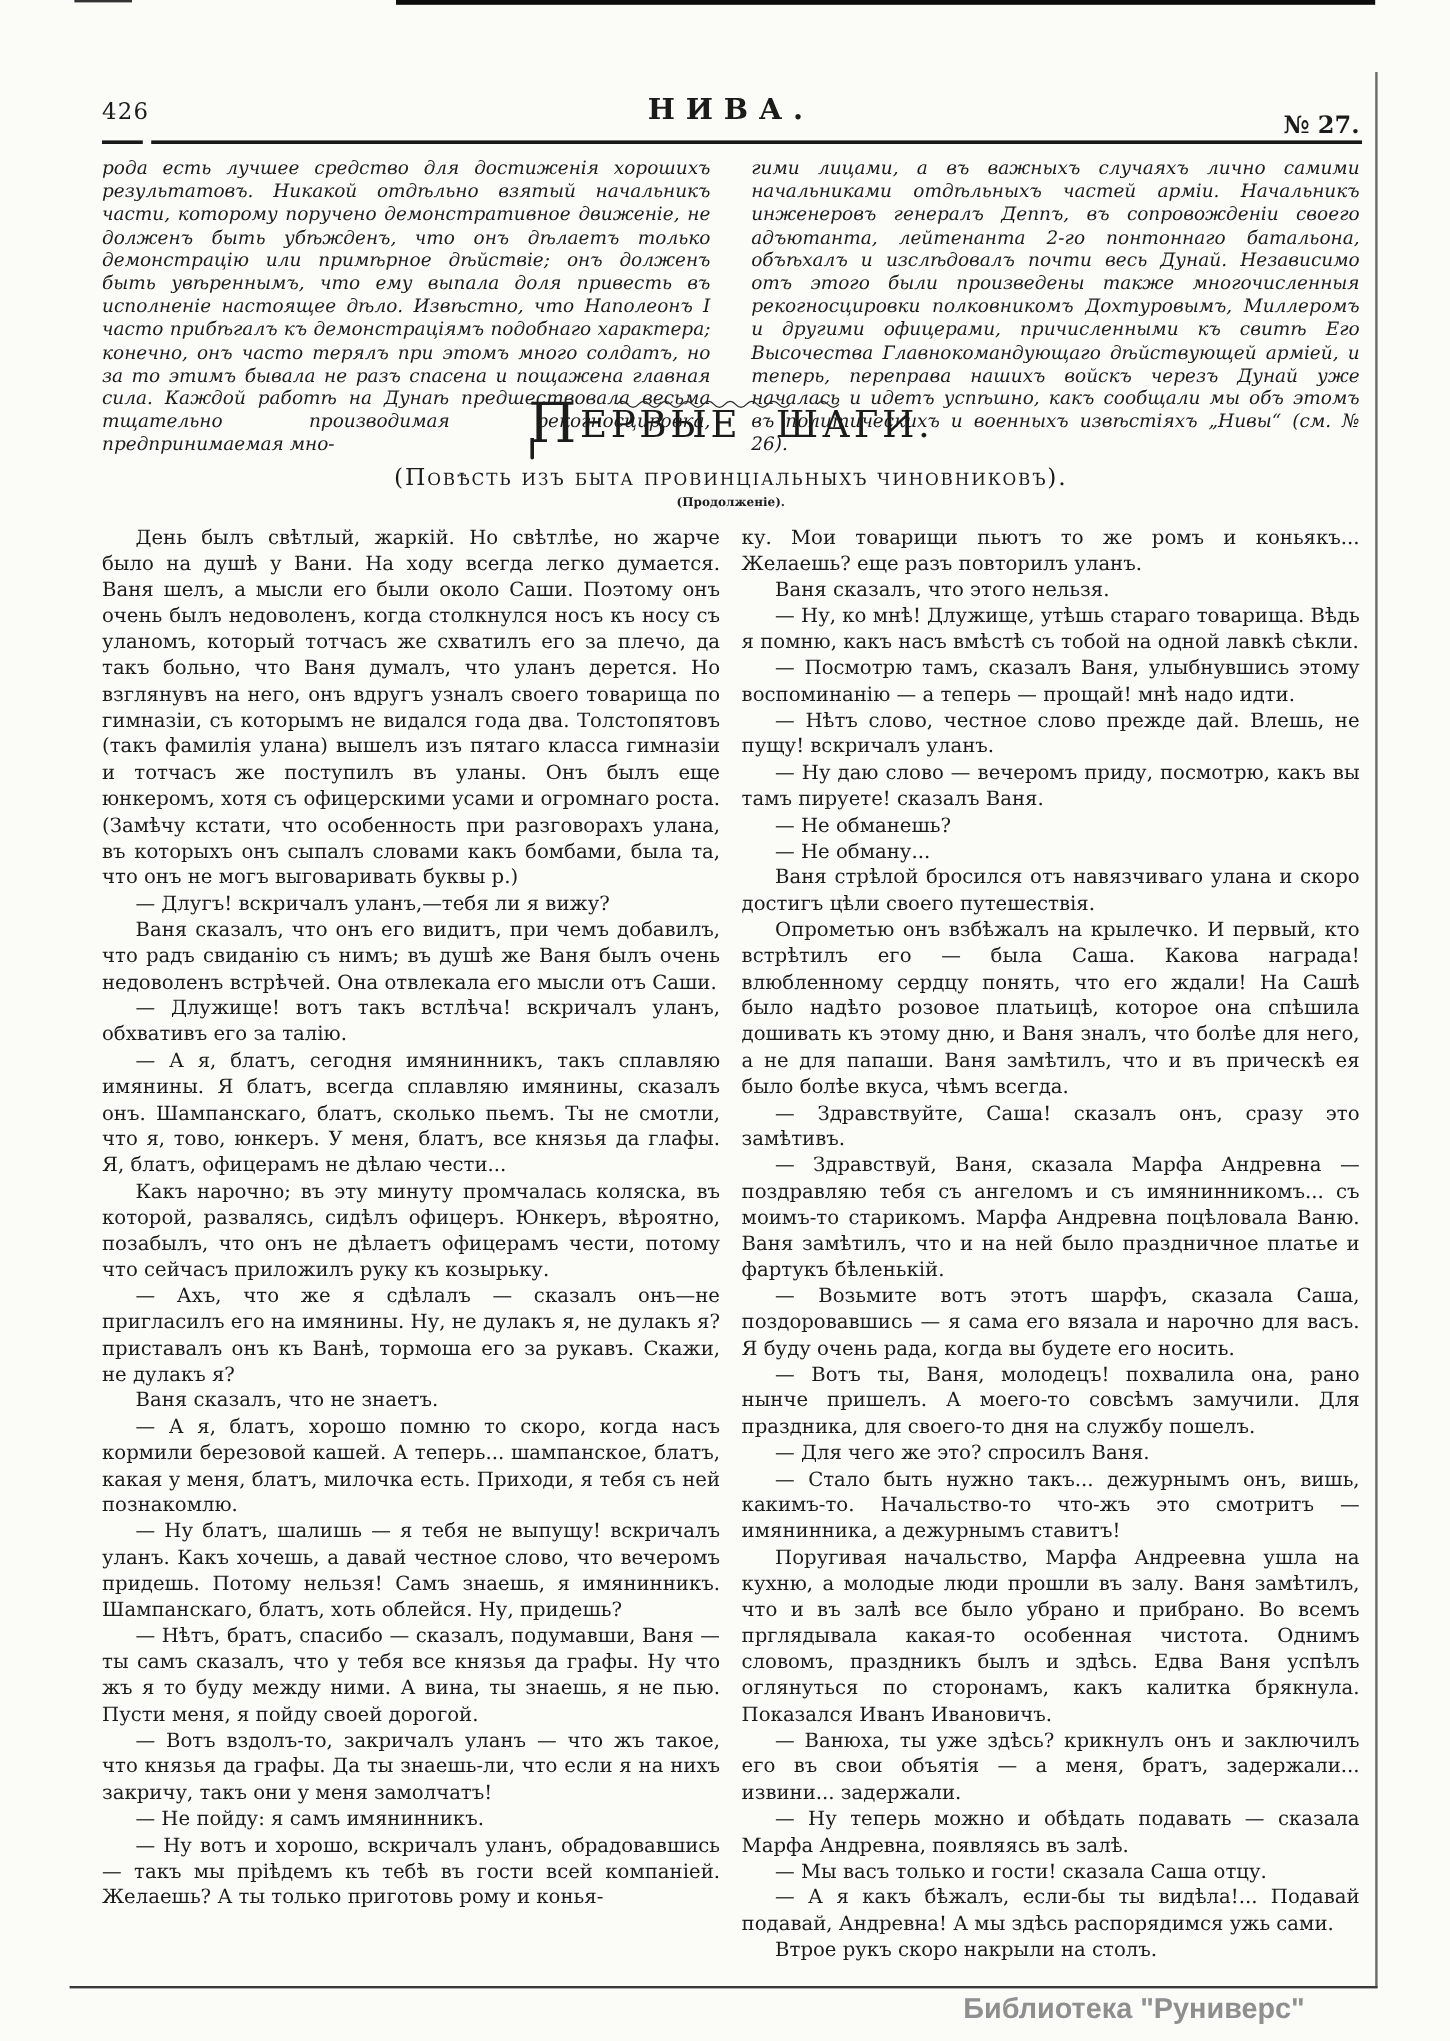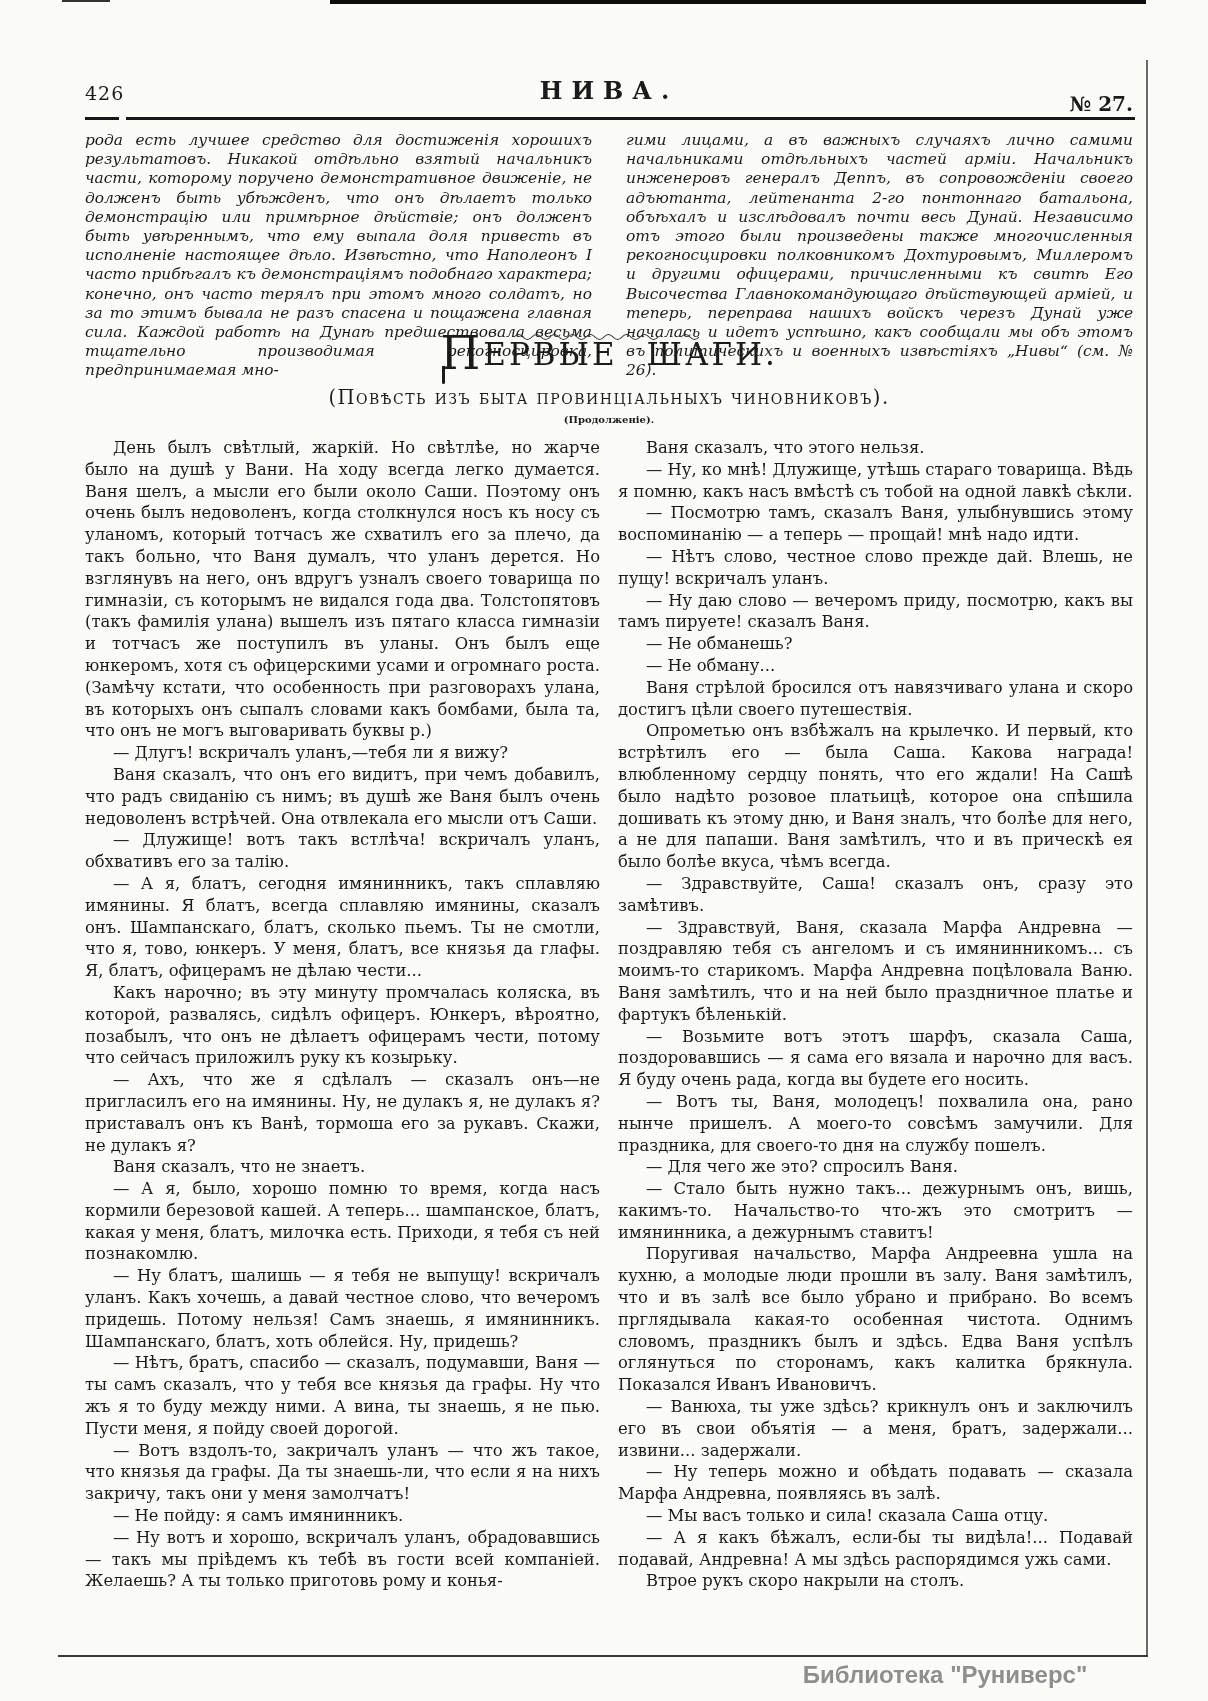--- a/index.html
+++ b/index.html
@@ -95,46 +95,47 @@
   <div class="colm">
 
   <p class="para">День былъ свѣтлый, жаркій. Но свѣтлѣе, но жарче было на душѣ у Вани. На ходу всегда легко думается. Ваня шелъ, а мысли его были около Саши. Поэтому онъ очень былъ недоволенъ, когда столкнулся носъ къ носу съ уланомъ, который тотчасъ же схватилъ его за плечо, да такъ больно, что Ваня думалъ, что уланъ дерется. Но взглянувъ на него, онъ вдругъ узналъ своего товарища по гимназіи, съ которымъ не видался года два. Толстопятовъ (такъ фамилія улана) вышелъ изъ пятаго класса гимназіи и тотчасъ же поступилъ въ уланы. Онъ былъ еще юнкеромъ, хотя съ офицерскими усами и огромнаго роста. (Замѣчу кстати, что особенность при разговорахъ улана, въ которыхъ онъ сыпалъ словами какъ бомбами, была та, что онъ не могъ выговаривать буквы р.)</p>
       <p class="para">— Длугъ! вскричалъ уланъ,—тебя ли я вижу?</p>
       <p class="para">Ваня сказалъ, что онъ его видитъ, при чемъ добавилъ, что радъ свиданію съ нимъ; въ душѣ же Ваня былъ очень недоволенъ встрѣчей. Она отвлекала его мысли отъ Саши.</p>
       <p class="para">— Длужище! вотъ такъ встлѣча! вскричалъ уланъ, обхвативъ его за талію.</p>
       <p class="para">— А я, блатъ, сегодня имянинникъ, такъ сплавляю имянины. Я блатъ, всегда сплавляю имянины, сказалъ онъ. Шампанскаго, блатъ, сколько пьемъ. Ты не смотли, что я, тово, юнкеръ. У меня, блатъ, все князья да глафы. Я, блатъ, офицерамъ не дѣлаю чести...</p>
       <p class="para">Какъ нарочно; въ эту минуту промчалась коляска, въ которой, развалясь, сидѣлъ офицеръ. Юнкеръ, вѣроятно, позабылъ, что онъ не дѣлаетъ офицерамъ чести, потому что сейчасъ приложилъ руку къ козырьку.</p>
       <p class="para">— Ахъ, что же я сдѣлалъ — сказалъ онъ—не пригласилъ его на имянины. Ну, не дулакъ я, не дулакъ я? приставалъ онъ къ Ванѣ, тормоша его за рукавъ. Скажи, не дулакъ я?</p>
       <p class="para">Ваня сказалъ, что не знаетъ.</p>
-      <p class="para">— А я, было, хорошо помню то время, когда насъ кормили березовой кашей. А теперь... шампанское, блатъ, какая у меня, блатъ, милочка есть. Приходи, я тебя съ ней познакомлю.</p>
+      <p class="para">— А я, блатъ, хорошо помню то скоро, когда насъ кормили березовой кашей. А теперь... шампанское, блатъ, какая у меня, блатъ, милочка есть. Приходи, я тебя съ ней познакомлю.</p>
       <p class="para">— Ну блатъ, шалишь — я тебя не выпущу! вскричалъ уланъ. Какъ хочешь, а давай честное слово, что вечеромъ придешь. Потому нельзя! Самъ знаешь, я имянинникъ. Шампанскаго, блатъ, хоть облейся. Ну, придешь?</p>
       <p class="para">— Нѣтъ, братъ, спасибо — сказалъ, подумавши, Ваня — ты самъ сказалъ, что у тебя все князья да графы. Ну что жъ я то буду между ними. А вина, ты знаешь, я не пью. Пусти меня, я пойду своей дорогой.</p>
       <p class="para">— Вотъ вздолъ-то, закричалъ уланъ — что жъ такое, что князья да графы. Да ты знаешь-ли, что если я на нихъ закричу, такъ они у меня замолчатъ!</p>
       <p class="para">— Не пойду: я самъ имянинникъ.</p>
       <p class="para">— Ну вотъ и хорошо, вскричалъ уланъ, обрадовавшись — такъ мы пріѣдемъ къ тебѣ въ гости всей компаніей. Желаешь? А ты только приготовь рому и конья-</p>
     </div>
   <div class="colm">
 
+  <p class="para cont">ку. Мои товарищи пьютъ то же ромъ и коньякъ... Желаешь? еще разъ повторилъ уланъ.</p>
       <p class="para">Ваня сказалъ, что этого нельзя.</p>
       <p class="para">— Ну, ко мнѣ! Длужище, утѣшь стараго товарища. Вѣдь я помню, какъ насъ вмѣстѣ съ тобой на одной лавкѣ сѣкли.</p>
       <p class="para">— Посмотрю тамъ, сказалъ Ваня, улыбнувшись этому воспоминанію — а теперь — прощай! мнѣ надо идти.</p>
       <p class="para">— Нѣтъ слово, честное слово прежде дай. Влешь, не пущу! вскричалъ уланъ.</p>
       <p class="para">— Ну даю слово — вечеромъ приду, посмотрю, какъ вы тамъ пируете! сказалъ Ваня.</p>
       <p class="para">— Не обманешь?</p>
       <p class="para">— Не обману...</p>
       <p class="para">Ваня стрѣлой бросился отъ навязчиваго улана и скоро достигъ цѣли своего путешествія.</p>
       <p class="para">Опрометью онъ взбѣжалъ на крылечко. И первый, кто встрѣтилъ его — была Саша. Какова награда! влюбленному сердцу понять, что его ждали! На Сашѣ было надѣто розовое платьицѣ, которое она спѣшила дошивать къ этому дню, и Ваня зналъ, что болѣе для него, а не для папаши. Ваня замѣтилъ, что и въ прическѣ ея было болѣе вкуса, чѣмъ всегда.</p>
       <p class="para">— Здравствуйте, Саша! сказалъ онъ, сразу это замѣтивъ.</p>
       <p class="para">— Здравствуй, Ваня, сказала Марфа Андревна — поздравляю тебя съ ангеломъ и съ имянинникомъ... съ моимъ-то старикомъ. Марфа Андревна поцѣловала Ваню. Ваня замѣтилъ, что и на ней было праздничное платье и фартукъ бѣленькій.</p>
       <p class="para">— Возьмите вотъ этотъ шарфъ, сказала Саша, поздоровавшись — я сама его вязала и нарочно для васъ. Я буду очень рада, когда вы будете его носить.</p>
       <p class="para">— Вотъ ты, Ваня, молодецъ! похвалила она, рано нынче пришелъ. А моего-то совсѣмъ замучили. Для праздника, для своего-то дня на службу пошелъ.</p>
       <p class="para">— Для чего же это? спросилъ Ваня.</p>
       <p class="para">— Стало быть нужно такъ... дежурнымъ онъ, вишь, какимъ-то. Начальство-то что-жъ это смотритъ — имянинника, а дежурнымъ ставитъ!</p>
       <p class="para">Поругивая начальство, Марфа Андреевна ушла на кухню, а молодые люди прошли въ залу. Ваня замѣтилъ, что и въ залѣ все было убрано и прибрано. Во всемъ прглядывала какая-то особенная чистота. Однимъ словомъ, праздникъ былъ и здѣсь. Едва Ваня успѣлъ оглянуться по сторонамъ, какъ калитка брякнула. Показался Иванъ Ивановичъ.</p>
       <p class="para">— Ванюха, ты уже здѣсь? крикнулъ онъ и заключилъ его въ свои объятія — а меня, братъ, задержали... извини... задержали.</p>
       <p class="para">— Ну теперь можно и обѣдать подавать — сказала Марфа Андревна, появляясь въ залѣ.</p>
-      <p class="para">— Мы васъ только и сила! сказала Саша отцу.</p>
+      <p class="para">— Мы васъ только и гости! сказала Саша отцу.</p>
       <p class="para">— А я какъ бѣжалъ, если-бы ты видѣла!... Подавай подавай, Андревна! А мы здѣсь распорядимся ужь сами.</p>
       <p class="para">Втрое рукъ скоро накрыли на столъ.</p>
     </div>
 </div>
 
 <div class="watermark">Библиотека "Руниверс"</div>
 
 </body></html>

